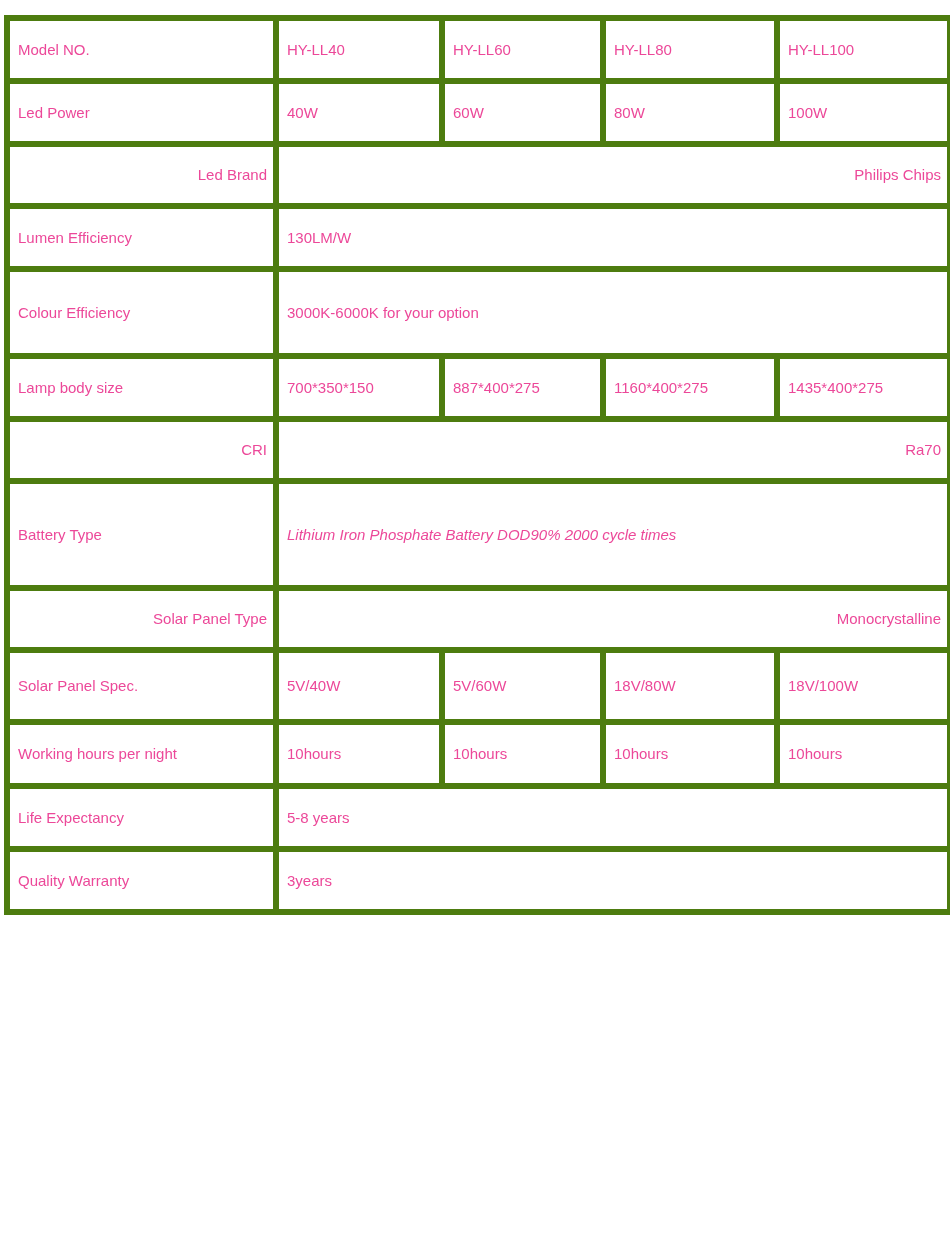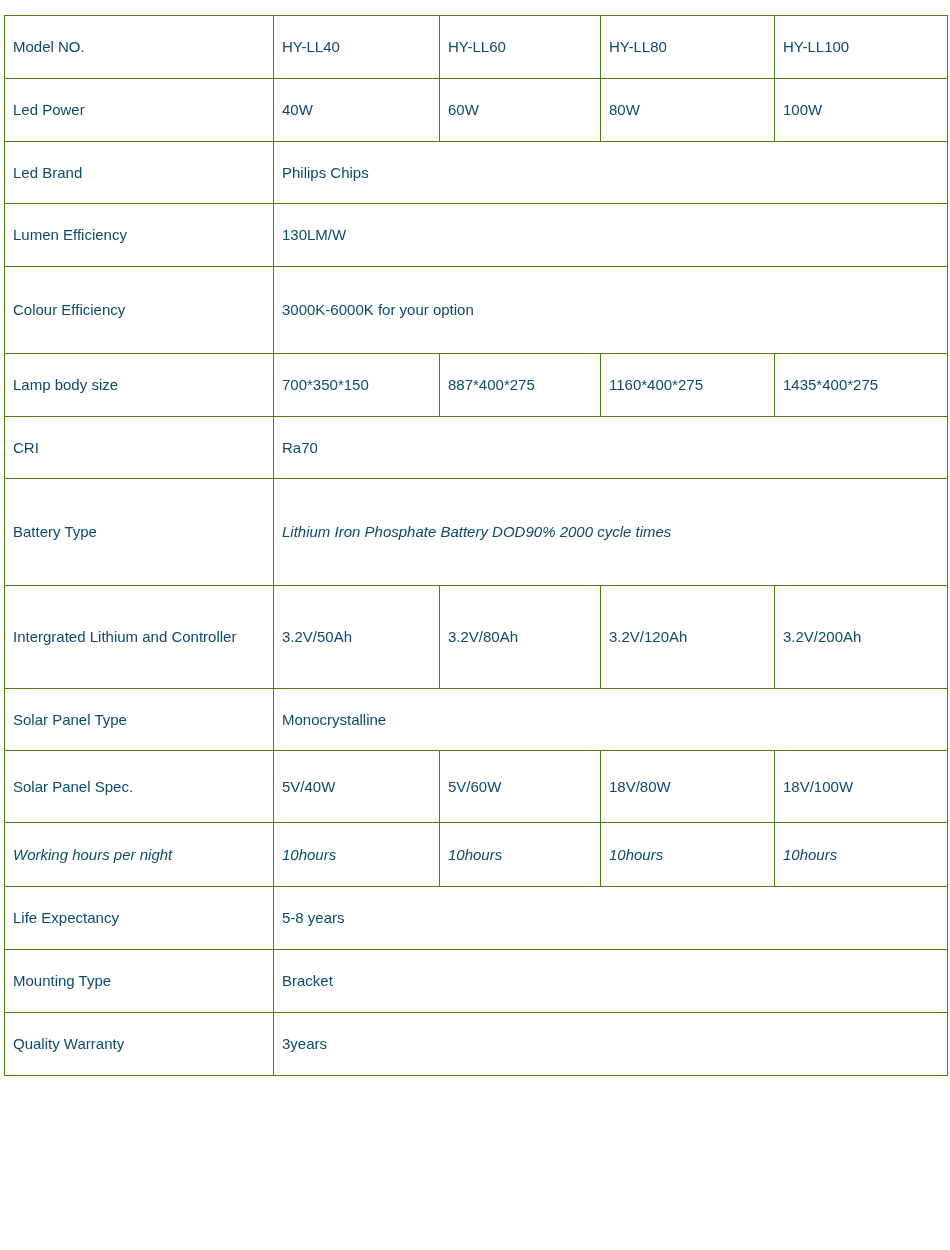--- a/index.html
+++ b/index.html
@@ -17,34 +17,34 @@
   }
   table.spec-table {
     position: absolute;
     left: 4px;
     top: 15px;
     border-collapse: collapse;
     table-layout: fixed;
     width: 943px;
   }
   table.spec-table td {
-    border: 1px solid #4d7c0f;
+    border: 6px solid #4d7c0f;
     background: #ffffff;
-    color: #0c4a6e;
+    color: #ec4899;
     font-size: 15px;
     line-height: 1.2;
     vertical-align: middle;
     padding: 4px 6px 4px 8px;
     overflow: hidden;
     white-space: nowrap;
   }
   td.wrap { white-space: normal; font-style: italic; }
-  tr.h62  { height: 62px; }
+  tr.h62  { height: 62px; text-align: right; }
   tr.h63  { height: 63px; }
-  tr.h64  { height: 64px; font-style: italic; }
+  tr.h64  { height: 64px; }
   tr.h72  { height: 72px; }
   tr.h87  { height: 87px; }
   tr.h103 { height: 103px; }
   tr.h107 { height: 107px; }
 </style>
 </head>
 <body>
 
 <div class="page">
   <table class="spec-table">
@@ -90,27 +90,20 @@
         <td>1435*400*275</td>
       </tr>
       <tr class="h62">
         <td>CRI</td>
         <td colspan="4">Ra70</td>
       </tr>
       <tr class="h107">
         <td>Battery Type</td>
         <td colspan="4" class="wrap">Lithium Iron Phosphate Battery DOD90% 2000 cycle times</td>
       </tr>
-      <tr class="h103">
-        <td>Intergrated Lithium and Controller</td>
-        <td>3.2V/50Ah</td>
-        <td>3.2V/80Ah</td>
-        <td>3.2V/120Ah</td>
-        <td>3.2V/200Ah</td>
-      </tr>
       <tr class="h62">
         <td>Solar Panel Type</td>
         <td colspan="4">Monocrystalline</td>
       </tr>
       <tr class="h72">
         <td>Solar Panel Spec.</td>
         <td>5V/40W</td>
         <td>5V/60W</td>
         <td>18V/80W</td>
         <td>18V/100W</td>
@@ -120,22 +113,18 @@
         <td>10hours</td>
         <td>10hours</td>
         <td>10hours</td>
         <td>10hours</td>
       </tr>
       <tr class="h63">
         <td>Life Expectancy</td>
         <td colspan="4">5-8 years</td>
       </tr>
       <tr class="h63">
-        <td>Mounting Type</td>
-        <td colspan="4">Bracket</td>
-      </tr>
-      <tr class="h63">
         <td>Quality Warranty</td>
         <td colspan="4">3years</td>
       </tr>
     </tbody>
   </table>
 </div>
 
 </body></html>

